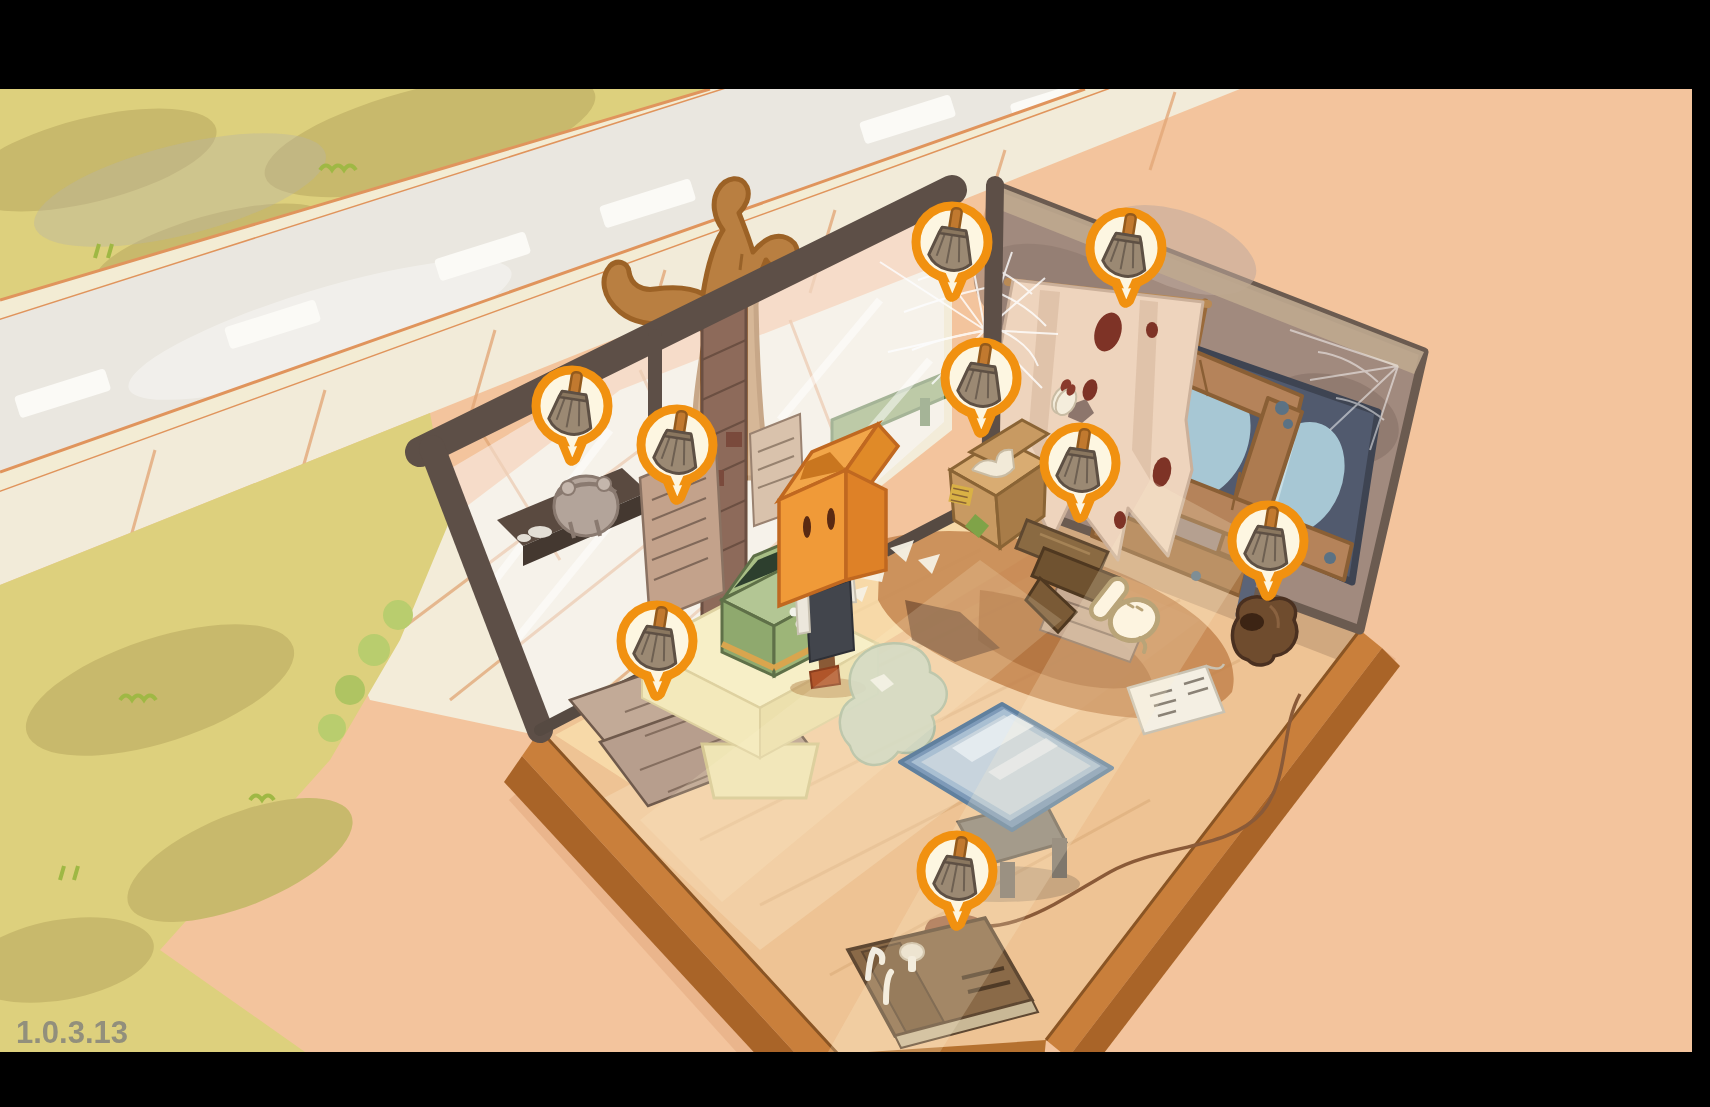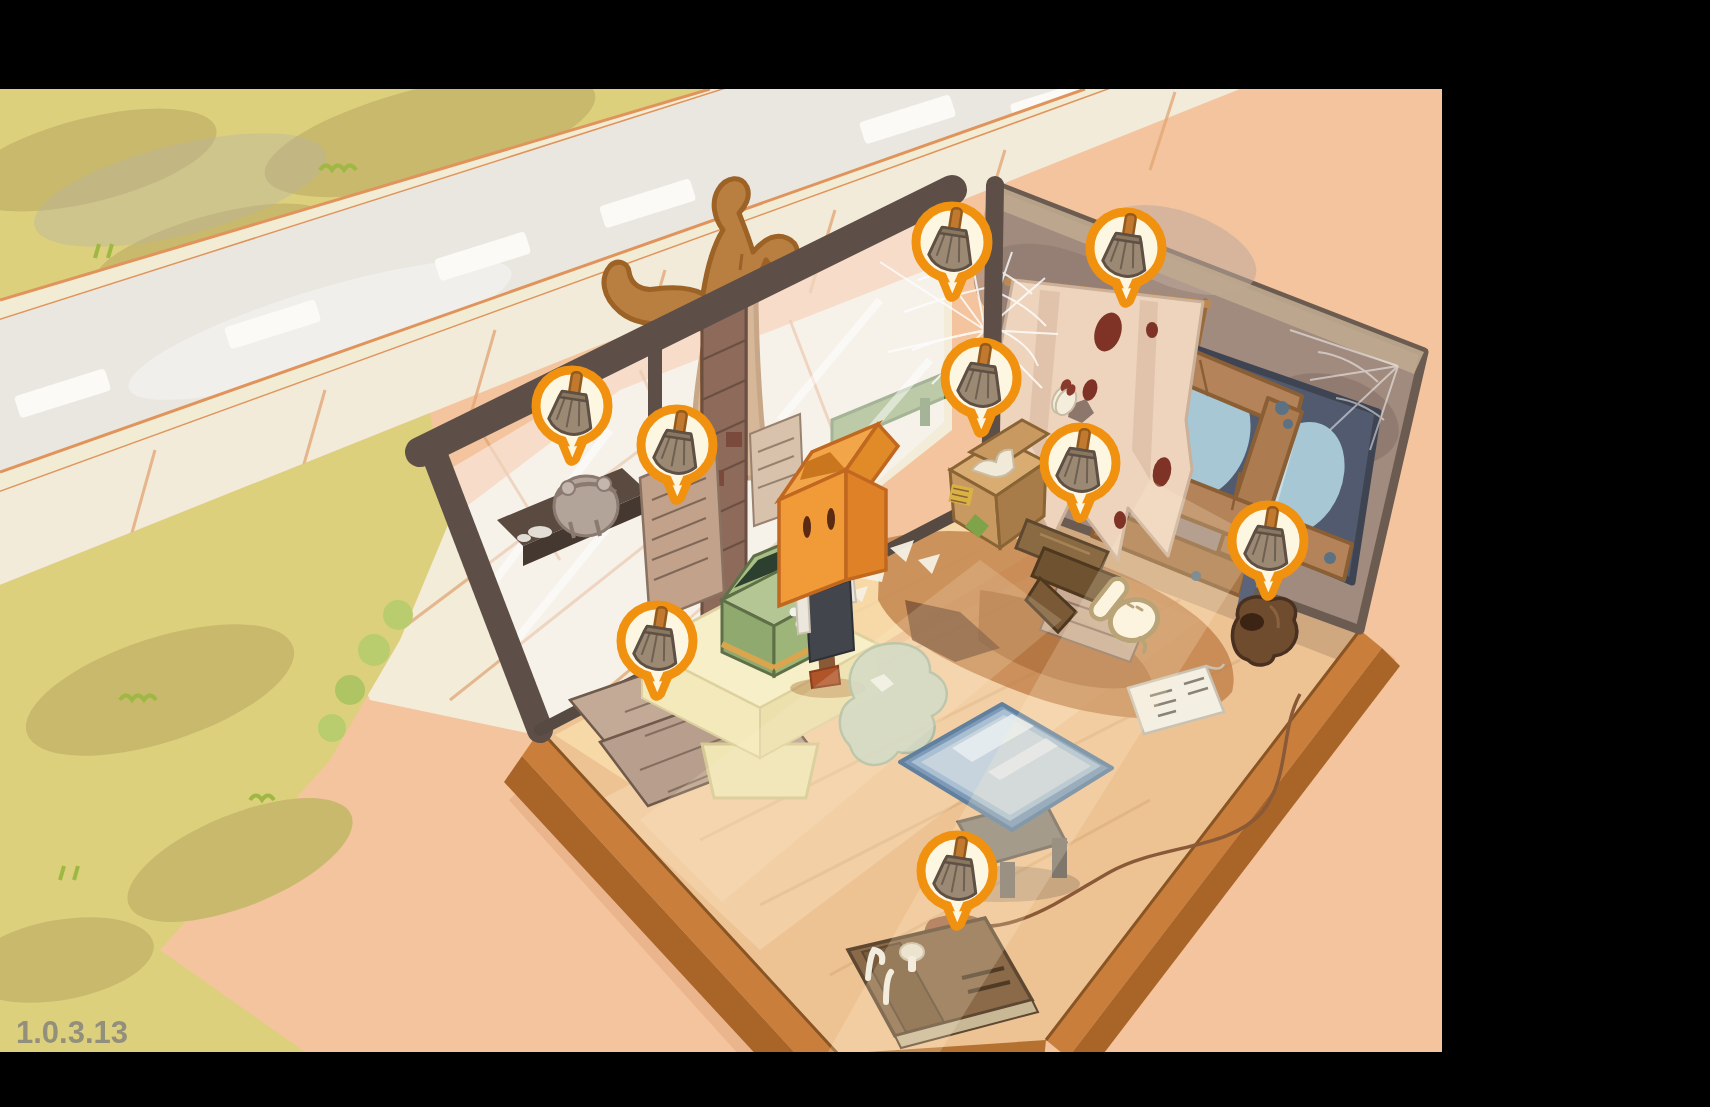--- a/index.html
+++ b/index.html
@@ -1,16 +1,16 @@
 <!DOCTYPE html>
 <html><head>
 <meta charset="utf-8">
 <style>
   html,body{margin:0;padding:0;background:#000;}
-  .stage{position:relative;width:1442px;height:1107px;background:#0369a1;overflow:hidden;font-family:"Liberation Sans",sans-serif;text-align:right;}
+  .stage{position:relative;width:1692px;height:1107px;background:#0369a1;overflow:hidden;font-family:"Liberation Sans",sans-serif;text-align:right;}
   svg{display:block}
 </style>
 </head>
 <body>
 
 <div class="stage">
 <svg width="1710" height="1107" viewBox="0 0 1710 1107">
   <defs>
     <clipPath id="sceneClip">
           <rect x="0" y="89" width="1710" height="963"></rect>

